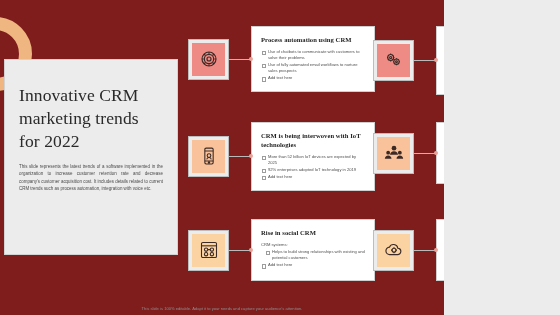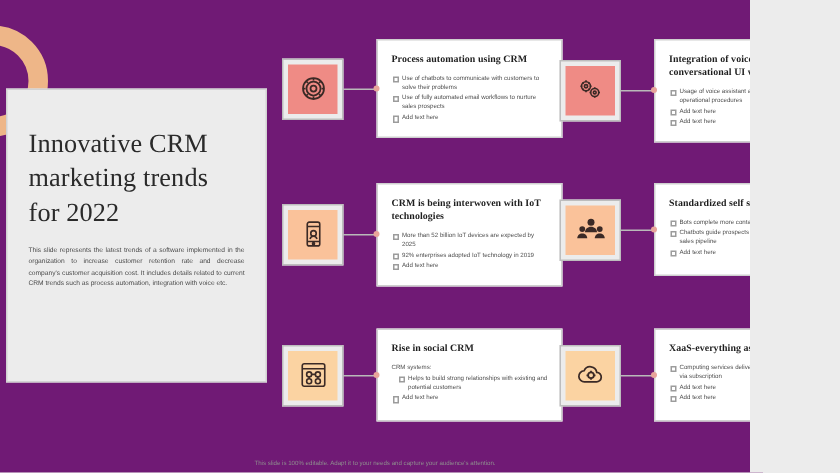--- a/index.html
+++ b/index.html
@@ -4,22 +4,22 @@
 <style>
   * { box-sizing: border-box; margin: 0; padding: 0; }
   html, body {
     width: 560px; height: 315px;
     overflow: hidden;
     background: #ececec;
     font-family: "Liberation Sans", sans-serif;
   }
   #slide {
     position: relative;
-    width: 500px; height: 315px;
-    background: #701a75;
+    width: 444px; height: 315px;
+    background: #7f1d1d;
     overflow: hidden;
   }
 
   
   .deco-ring {
     position: absolute;
     left: -42px; top: 17px;
     width: 74px; height: 74px;
     border-radius: 50%;
     border: 13px solid #f9c38a;

